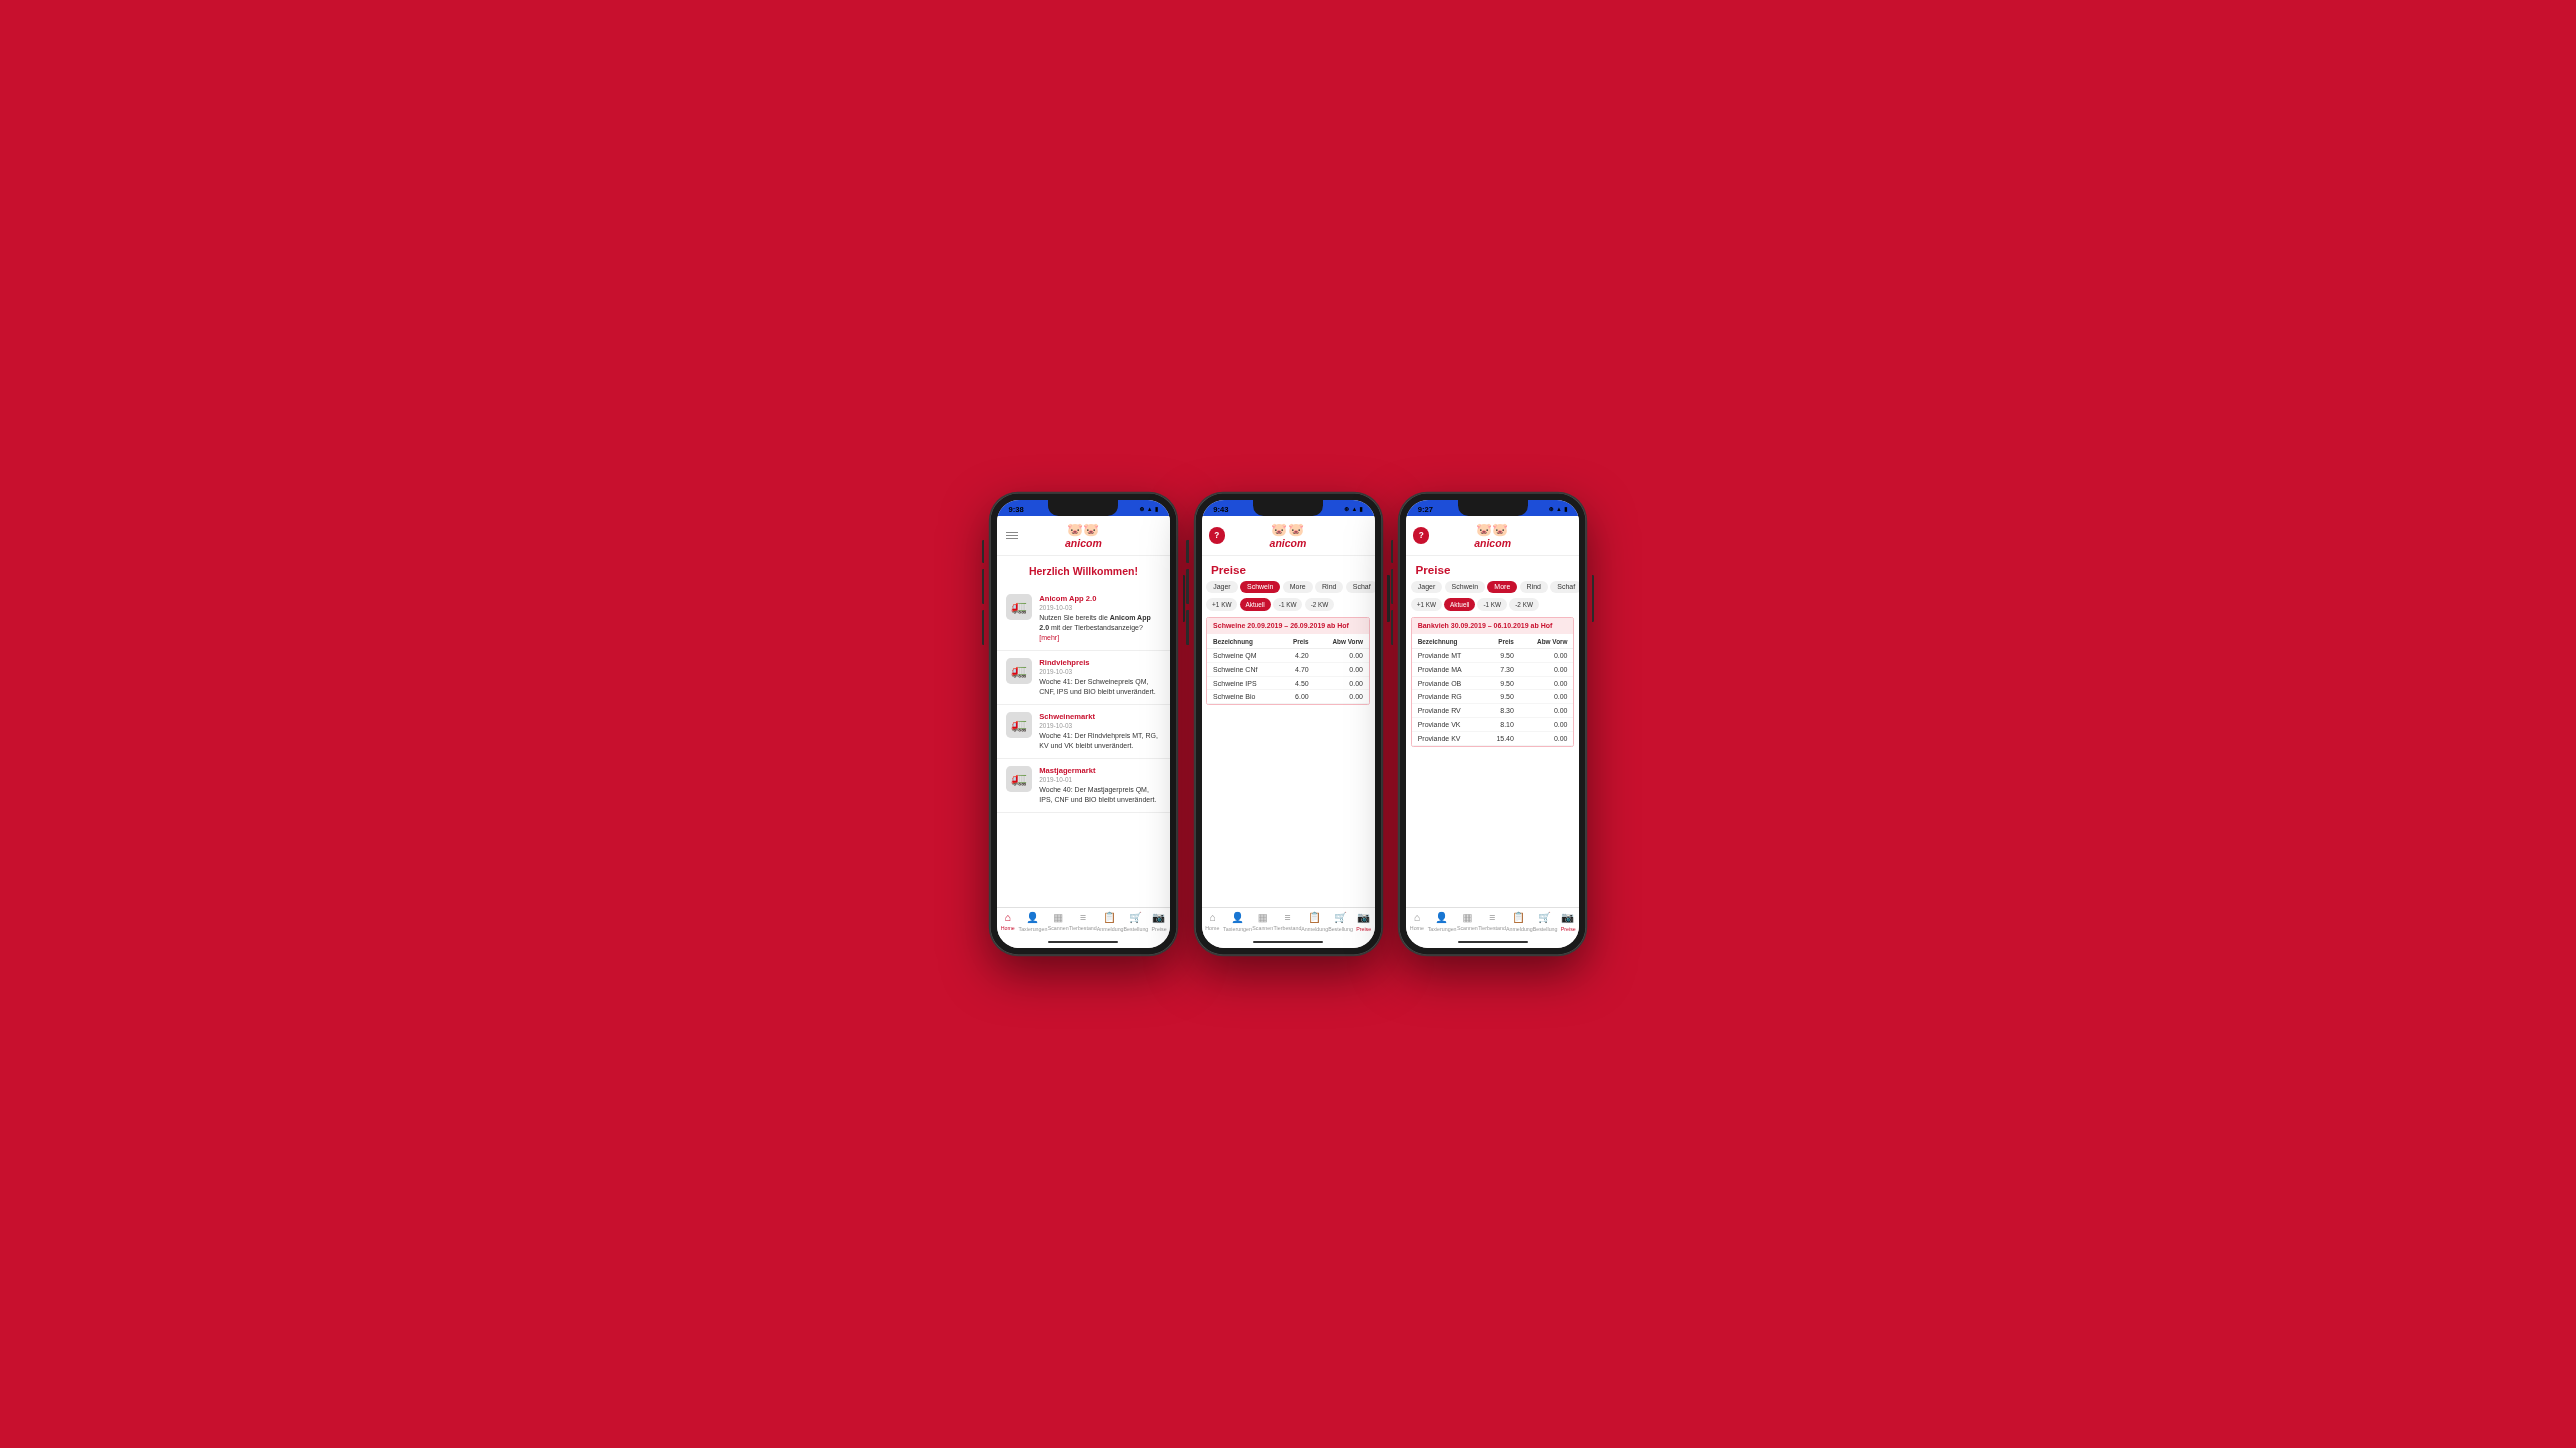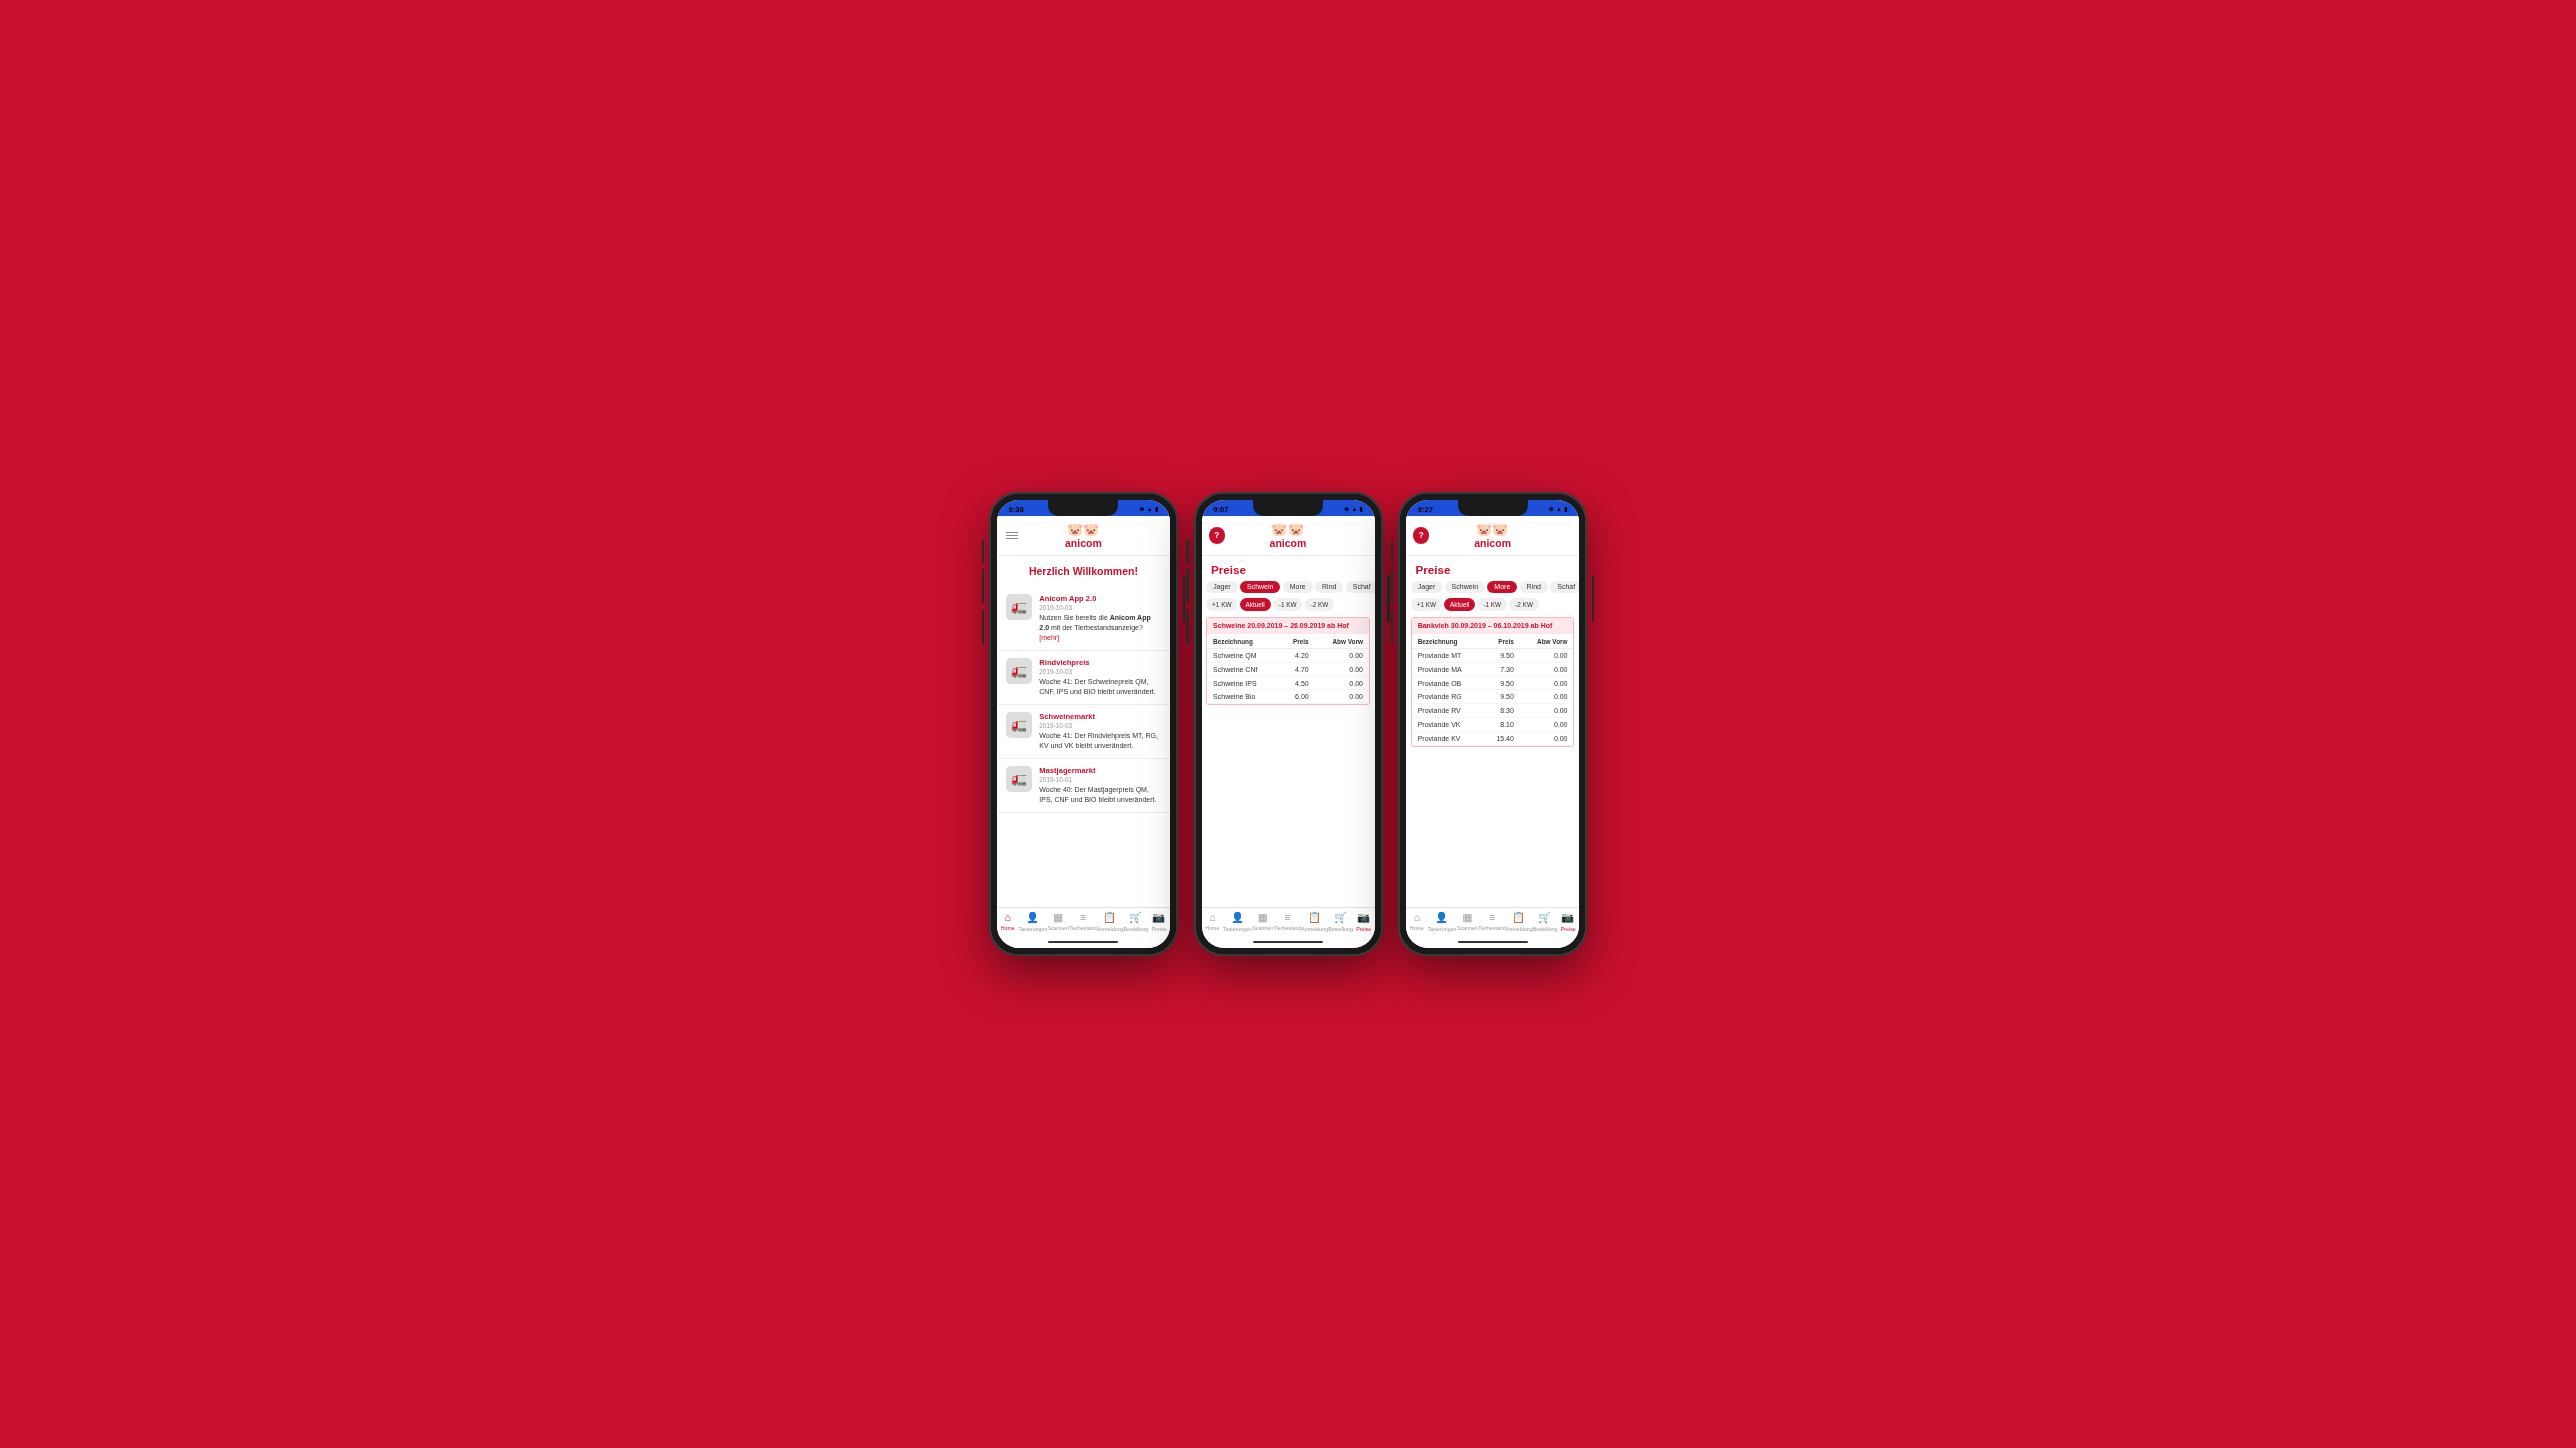--- a/index.html
+++ b/index.html
@@ -102,20 +102,21 @@
     }
     .anicom-logo {
       display: flex;
       flex-direction: column;
       align-items: center;
     }
     .anicom-text {
       color: #c8102e;
       font-size: 10.5px;
       font-weight: 700;
+      font-style: italic;
     }
     
     .welcome-title {
       text-align: center;
       color: #c8102e;
       font-size: 10.5px;
       font-weight: 600;
       padding: 9.4px;
     }
     .news-list { padding: 0; }
@@ -407,21 +408,21 @@
   </div>
 
   <div class="phone-wrapper">
     <div class="phone-frame">
       <div class="side-btn-left"></div>
       <div class="side-btn-left2"></div>
       <div class="side-btn-left3"></div>
       <div class="side-btn-right"></div>
       <div class="phone-screen">
         <div class="status-bar">
-          <span class="status-time">9:07</span>
+          <span class="status-time">9:43</span>
           <div class="notch"></div>
           <div class="status-icons">
             <span>⊛</span>
             <span>▲</span>
             <span>▮</span>
           </div>
         </div>
         <div class="app-header">
           <div class="help-icon">?</div>
           <div class="anicom-logo">

